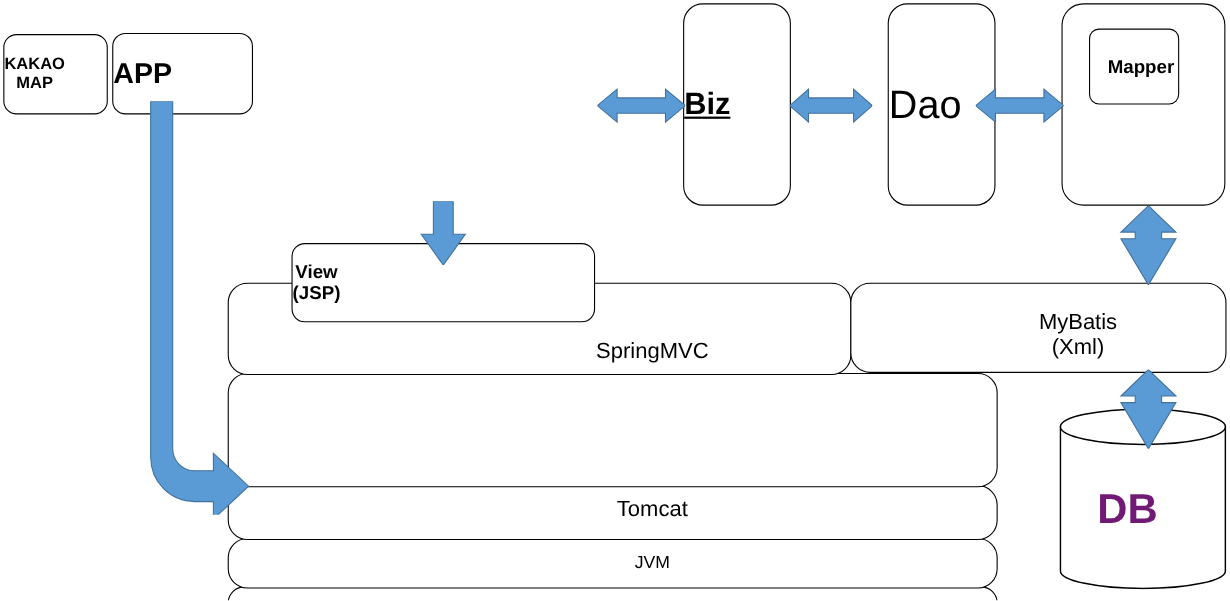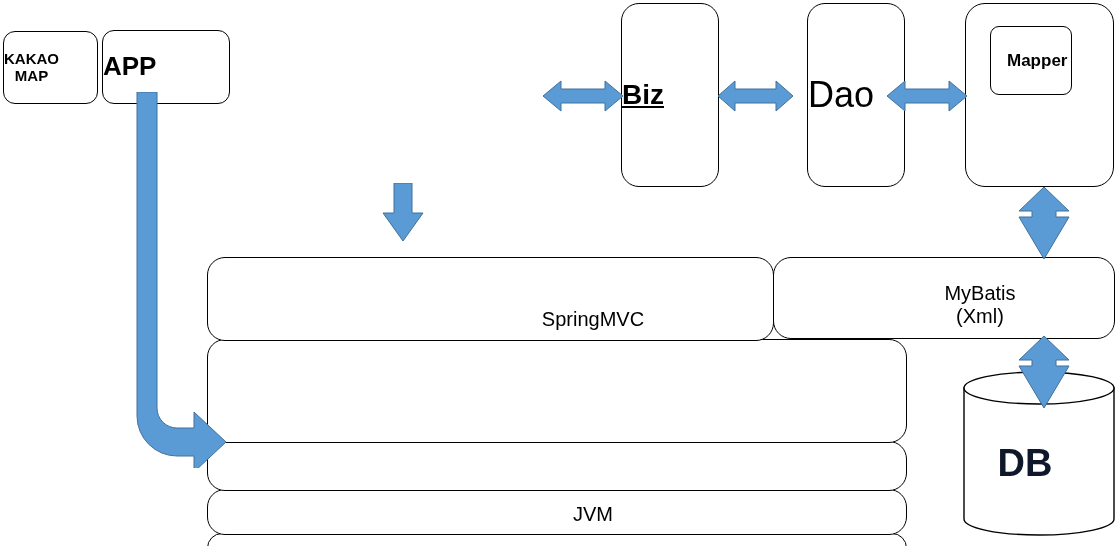--- a/index.html
+++ b/index.html
@@ -101,35 +101,35 @@
     color: #000000;
     font-weight: 400;
     line-height: 1.13;
     z-index: 7;
     pointer-events: none;
     padding-left: 36px;
   }
   #springmvc-label { left: 307px; top: 308px; width: 500px; font-size: 20px; }
   #springcontainer-label { left: 307px; top: 353px; width: 500px; font-size: 20px; }
   #tomcat-label { left: 307px; top: 452px; width: 500px; font-size: 20px; }
-  #jvm-label { left: 307px; top: 503px; width: 500px; font-size: 20px; }
+  #jvm-label { left: 307px; top: 503px; width: 500px; font-size: 16px; }
   #mybatis-label { left: 773px; top: 282px; width: 342px; font-size: 20px; }
 
   
   #db-cylinder {
     position: absolute;
     left: 963px; top: 371px; width: 152px; height: 165px;
     z-index: 8;
   }
   #db-cylinder svg { display: block; }
   #db-label {
     position: absolute;
     left: 963px; top: 442px; width: 124px;
     text-align: center;
-    font-size: 38px; font-weight: 700; color: #0f172a;
+    font-size: 38px; font-weight: 700; color: #701a75;
     z-index: 9;
     pointer-events: none;
   }
 
   
   .arrow { position: absolute; z-index: 10; }
   #arrow-controller-biz { left: 543px; top: 76px; width: 80px; height: 40px; }
   #arrow-biz-dao        { left: 718px; top: 76px; width: 75px; height: 40px; }
   #arrow-dao-mapper     { left: 887px; top: 76px; width: 80px; height: 40px; }
   #arrow-controller-view{ left: 381px; top: 183px; width: 44px; height: 58px; }
@@ -169,22 +169,29 @@
     <span>Mapper</span>
   </div>
 
   <div class="layer" id="base-layer"></div>
   <div class="layer" id="jvm-layer"></div>
   <div class="layer" id="tomcat-layer"></div>
   <div class="layer" id="springcontainer-layer"></div>
   <div class="layer" id="springmvc-layer"></div>
   <div class="layer" id="mybatis-layer"></div>
 
+  <div class="box" id="view-box">
+    <div>
+      <span>View</span>
+      <span>(JSP)</span>
+    </div>
+  </div>
 
   <div class="layer-label" id="springmvc-label">SpringMVC</div>
+  <div class="layer-label" id="tomcat-label">Tomcat</div>
   <div class="layer-label" id="jvm-label">JVM</div>
   <div class="layer-label" id="mybatis-label">
     <span>MyBatis</span>
     <span>(Xml)</span>
   </div>
 
   <div id="db-cylinder">
     <svg width="152" height="165" viewBox="0 0 152 165">
       <path d="M1,17 L1,148 A75,16 0 0 0 151,148 L151,17 Z" fill="#ffffff" stroke="#000000" stroke-width="1.4"></path>
       <ellipse cx="76" cy="17" rx="75" ry="16" fill="#ffffff" stroke="#000000" stroke-width="1.4"></ellipse>

